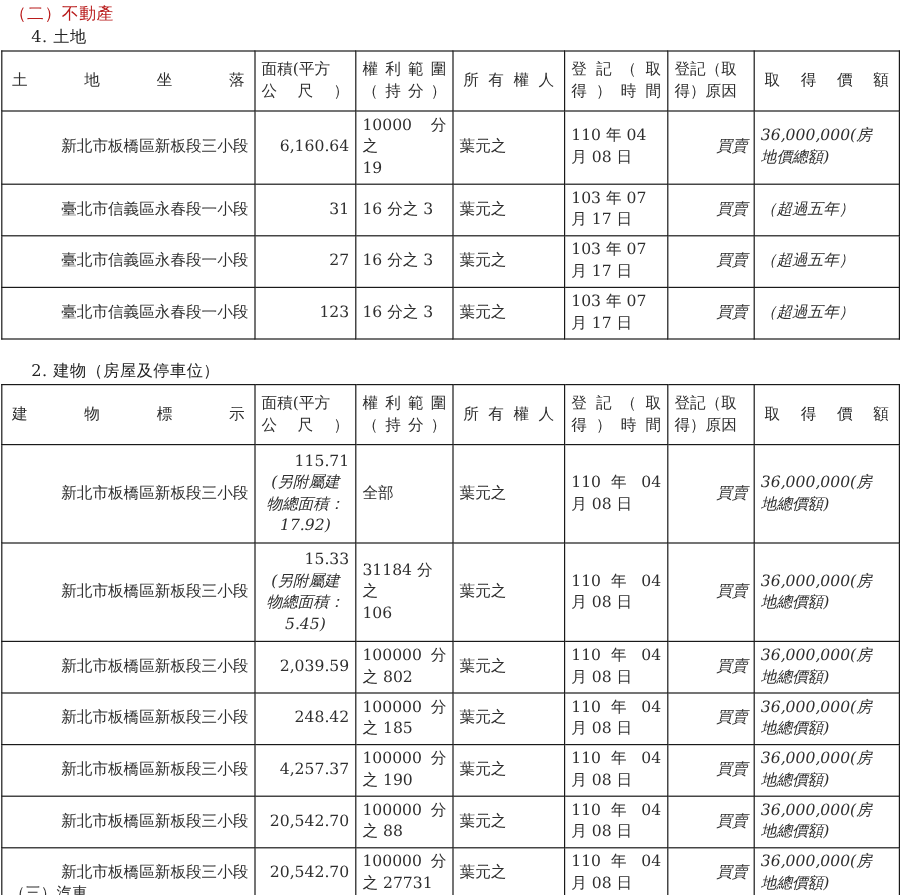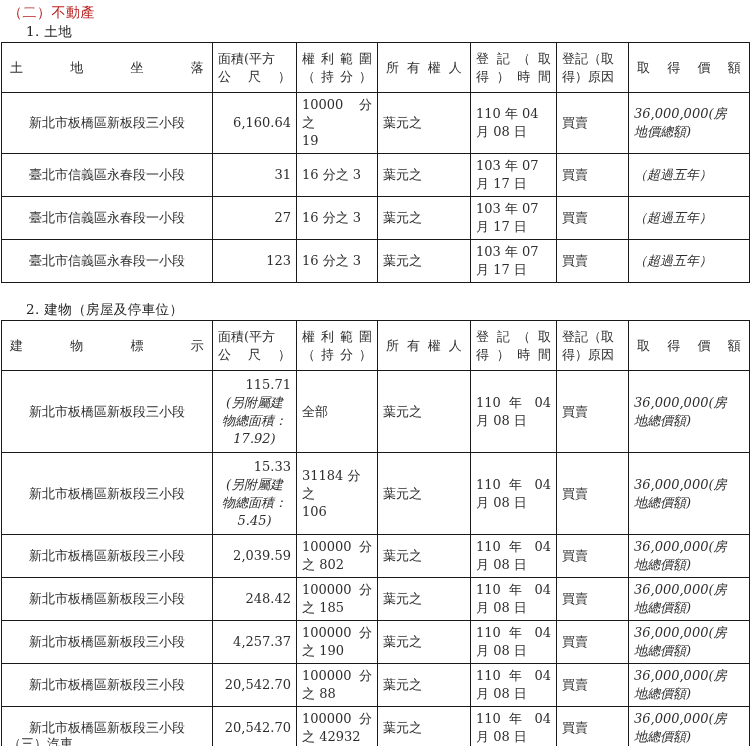--- a/index.html
+++ b/index.html
@@ -91,26 +91,26 @@
 
   
   col.c-loc   { width: 211px; }
   col.c-area  { width: 84px; }
   col.c-share { width: 81px; }
   col.c-owner { width: 93px; }
   col.c-time  { width: 86px; }
   col.c-cause { width: 72px; }
   col.c-price { width: 121px; }
 
-  td.loc   { text-align: center; padding-left: 8px; }
+  td.loc   { text-align: right; padding-left: 8px; }
   td.area  { text-align: right; padding-right: 7px; }
   td.share { text-align: left; }
   td.owner { text-align: left; padding-left: 7px; }
   td.time  { text-align: left; }
-  td.cause { text-align: left; padding-left: 7px; }
+  td.cause { text-align: right; padding-left: 7px; font-style: italic; }
   td.price { text-align: left; padding-left: 7px; }
 
   td.area .sub {
     display: block;
     text-align: center;
     line-height: 18px;
     font-style: italic;
   }
   td.share .justline {
     display: block;
@@ -148,21 +148,21 @@
     white-space: nowrap;
   }
 </style>
 </head>
 <body>
 
 <div class="page">
 
   <div class="sec-heading">（二）不動產</div>
 
-  <div class="sub-heading">1. 土地</div>
+  <div class="sub-heading">4. 土地</div>
 
   <table class="doc">
     <colgroup>
       <col class="c-loc">
         <col class="c-area">
         <col class="c-share">
         <col class="c-owner">
       <col class="c-time">
         <col class="c-cause">
         <col class="c-price">
@@ -420,21 +420,21 @@
           <span class="plain">36,000,000(房</span>
           <span class="plain">地總價額)</span>
         </td>
       </tr>
 
       <tr class="r-tall">
         <td class="loc">新北市板橋區新板段三小段</td>
         <td class="area">20,542.70</td>
         <td class="share">
           <span class="justline">100000 分</span>
-          <span class="plain">之 42932</span>
+          <span class="plain">之 27731</span>
         </td>
         <td class="owner">葉元之</td>
         <td class="time">
           <span class="justline">110 年 04</span>
           <span class="plain">月 08 日</span>
         </td>
         <td class="cause">買賣</td>
         <td class="price">
           <span class="plain">36,000,000(房</span>
           <span class="plain">地總價額)</span>

